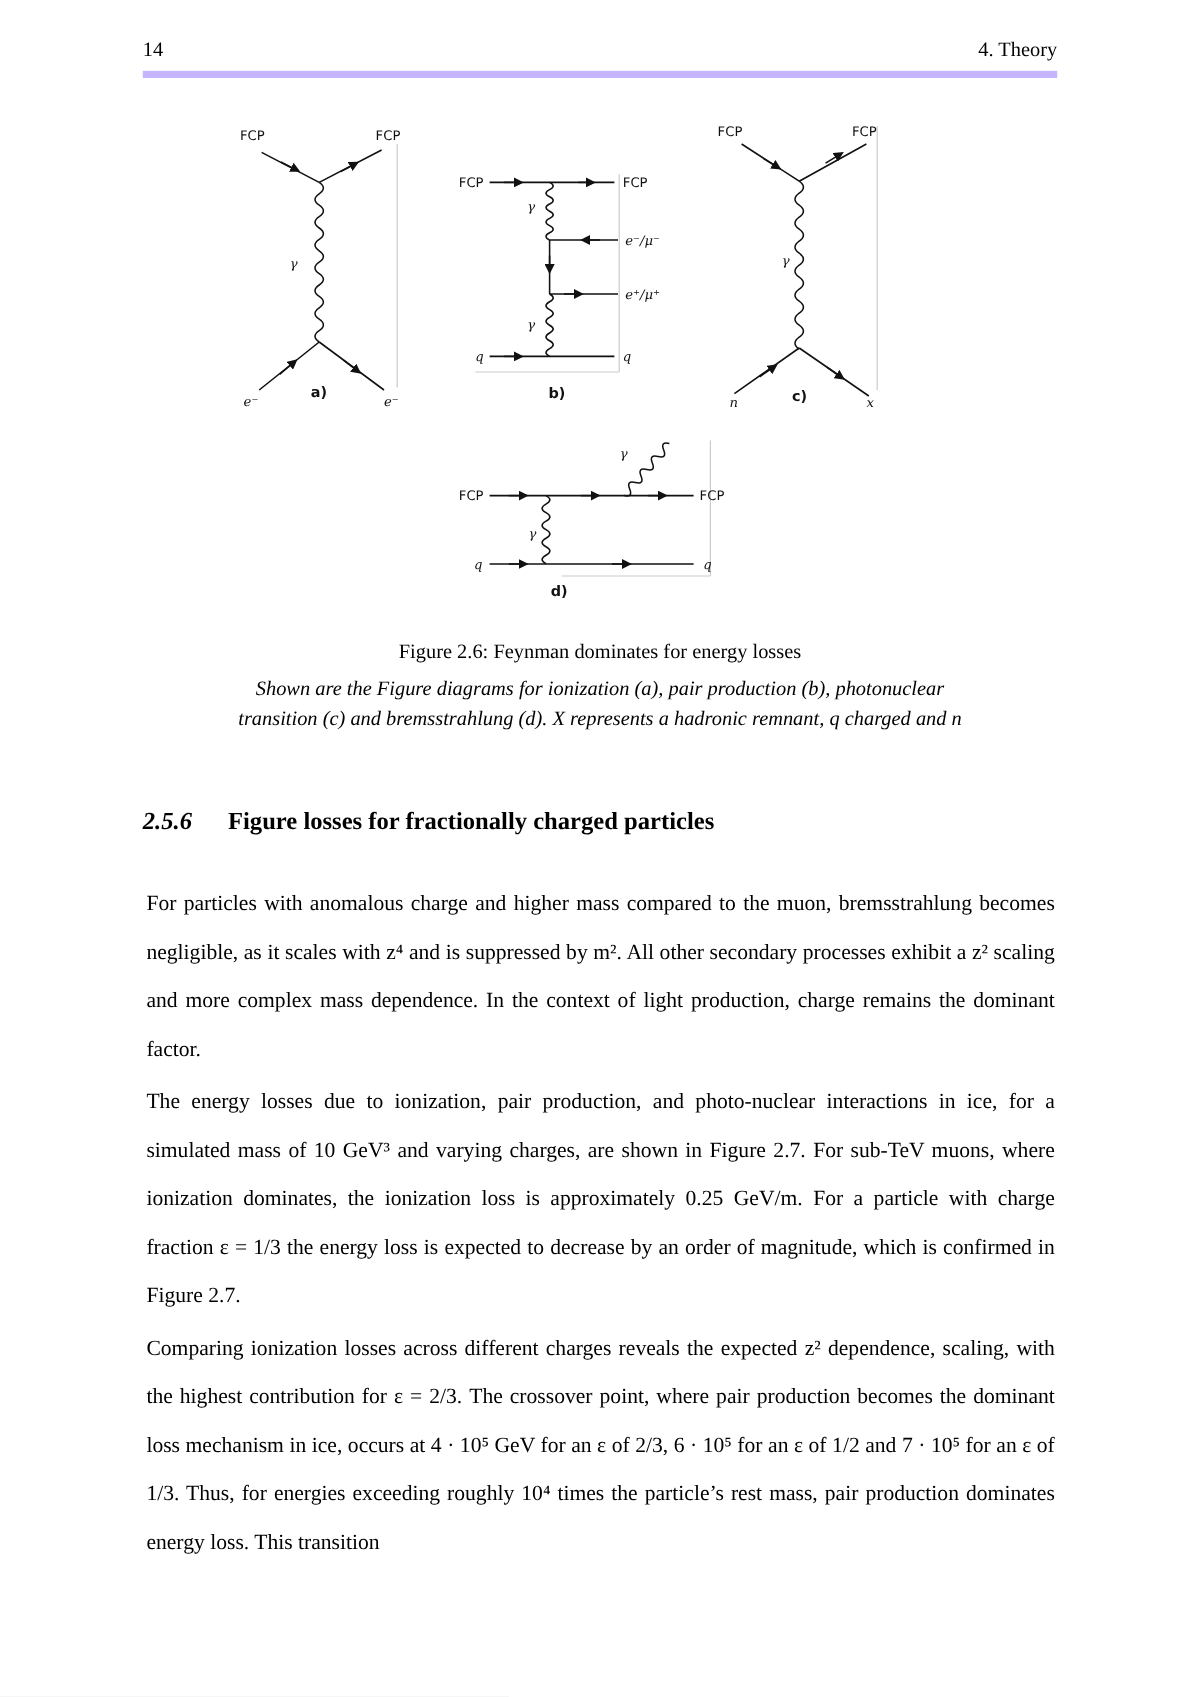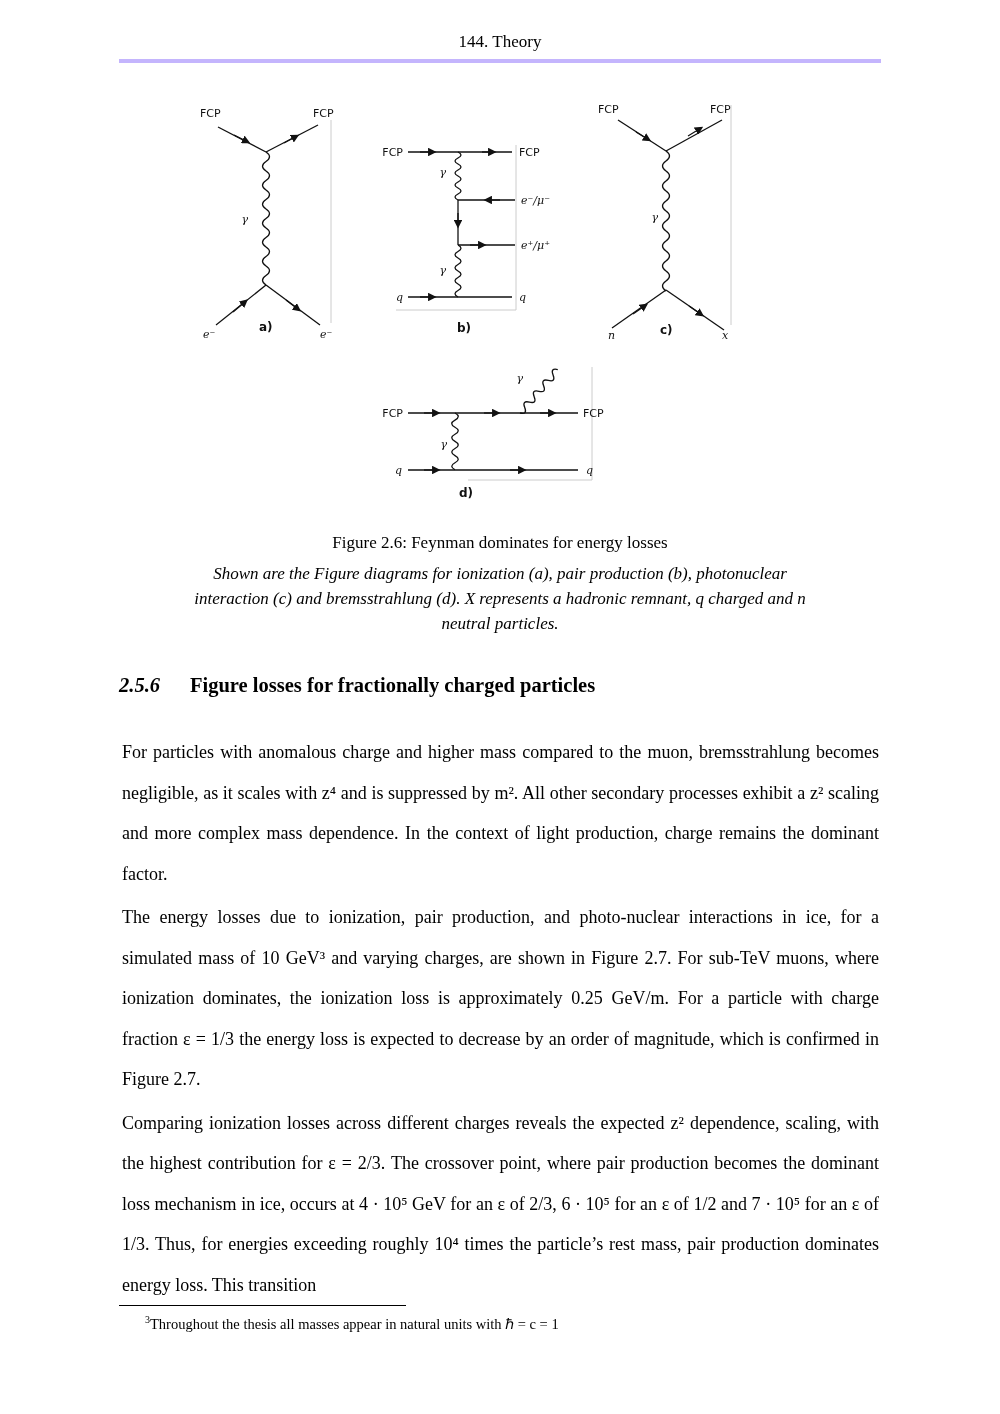--- a/index.html
+++ b/index.html
@@ -8,23 +8,23 @@
     width:1000px; height:1414px;
     margin:0 auto;
     background:#ffffff;
     font-family:"Liberation Serif", serif;
     color:#000;
     overflow:hidden;
   }
   
   .pagehead {
     position:absolute; top:32px; left:119px; right:119px;
-    display:flex; justify-content:center; align-items:flex-end;
+    display:flex; justify-content:space-between; align-items:flex-end;
     font-size:17px;
-    border-bottom:4px solid #c4b5fd;
+    border-bottom:6px solid #c4b5fd;
     padding-bottom:7px;
   }
   
   .figure-svg { position:absolute; top:95px; left:0; }
   .dlabels text { font-family:"DejaVu Sans", sans-serif; font-size:11px; fill:#111; }
   .dlabels .mathlab { font-style:italic; font-family:"DejaVu Serif", serif; }
   .dlabels .sublab { font-weight:bold; font-size:12px; }
   
   .caption {
     position:absolute; top:530px; left:119px; width:762px;
@@ -168,32 +168,27 @@
       <text x="447" y="353" text-anchor="end" class="mathlab">γ</text>
       <text x="402" y="379" text-anchor="end" class="mathlab">q</text>
       <text x="586" y="379" class="mathlab">q</text>
       <text x="459" y="402" class="sublab">d)</text>
     </g>
   </svg>
 
   <div class="caption">
     <div class="caption-title">Figure 2.6: Feynman dominates for energy losses</div>
     <div class="caption-line">Shown are the Figure diagrams for ionization (a), pair production (b), photonuclear</div>
-    <div class="caption-line">interaction (c) and bremsstrahlung (d). X represents a hadronic remnant, q charged and n</div>
-    <div class="caption-line">neutral particles.</div>
+    <div class="caption-line">transition (c) and bremsstrahlung (d). X represents a hadronic remnant, q charged and n</div>
   </div>
 
   <div class="section-heading">
     <span class="secnum">2.5.6</span><span>Figure losses for fractionally charged particles</span>
   </div>
 
   <div class="bodytext">
     <p>For particles with anomalous charge and higher mass compared to the muon, bremsstrahlung becomes negligible, as it scales with z⁴ and is suppressed by m². All other secondary processes exhibit a z² scaling and more complex mass dependence. In the context of light production, charge remains the dominant factor.</p>
     <p>The energy losses due to ionization, pair production, and photo-nuclear interactions in ice, for a simulated mass of 10 GeV³ and varying charges, are shown in Figure 2.7. For sub-TeV muons, where ionization dominates, the ionization loss is approximately 0.25 GeV/m. For a particle with charge fraction ε = 1/3 the energy loss is expected to decrease by an order of magnitude, which is confirmed in Figure 2.7.</p>
     <p>Comparing ionization losses across different charges reveals the expected z² dependence, scaling, with the highest contribution for ε = 2/3. The crossover point, where pair production becomes the dominant loss mechanism in ice, occurs at 4 · 10⁵ GeV for an ε of 2/3, 6 · 10⁵ for an ε of 1/2 and 7 · 10⁵ for an ε of 1/3. Thus, for energies exceeding roughly 10⁴ times the particle’s rest mass, pair production dominates energy loss. This transition</p>
   </div>
 
-  <div class="footnote">
-    <div class="footnote-rule"></div>
-    <div class="footnote-text"><sup>3</sup><span>Throughout the thesis all masses appear in natural units with ℏ = c = 1</span></div>
-  </div>
 
 </div>
 
 </body></html>

